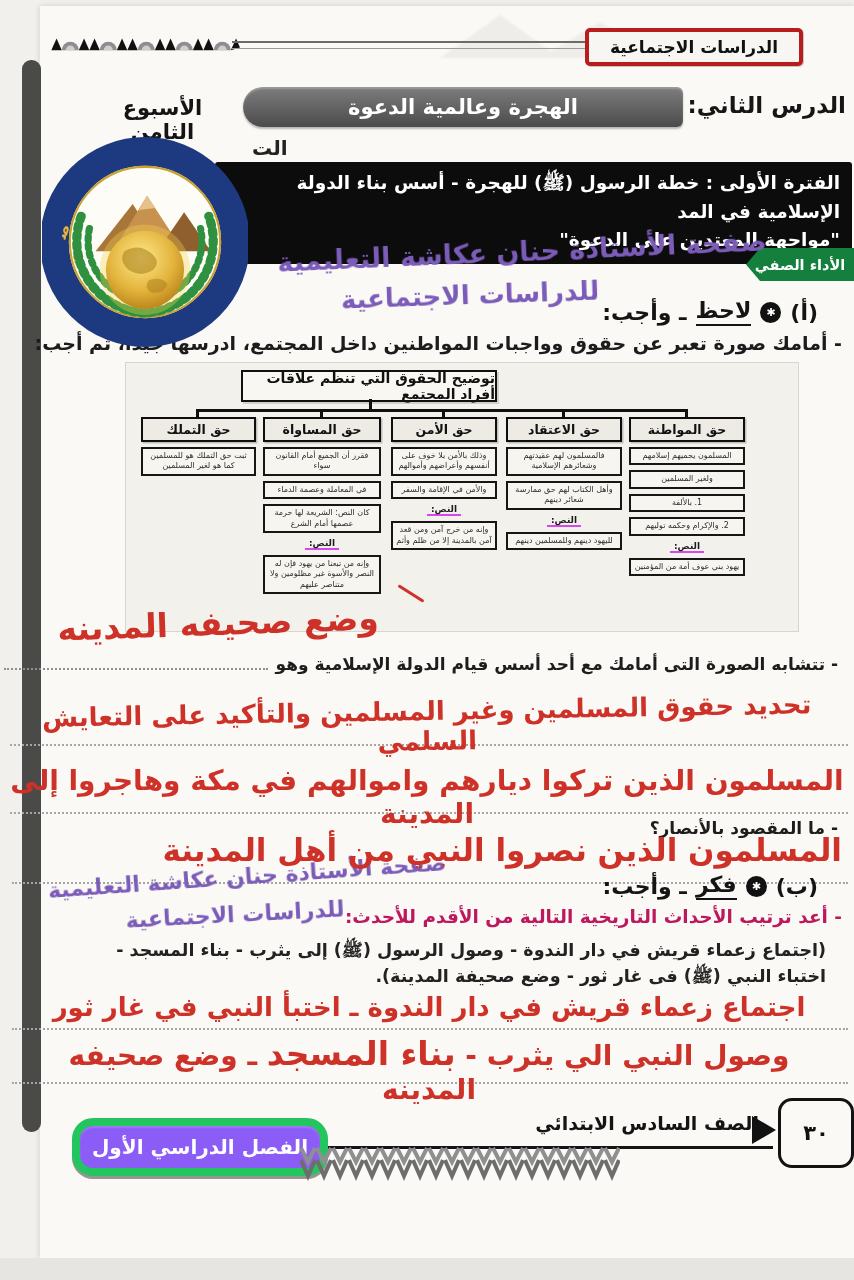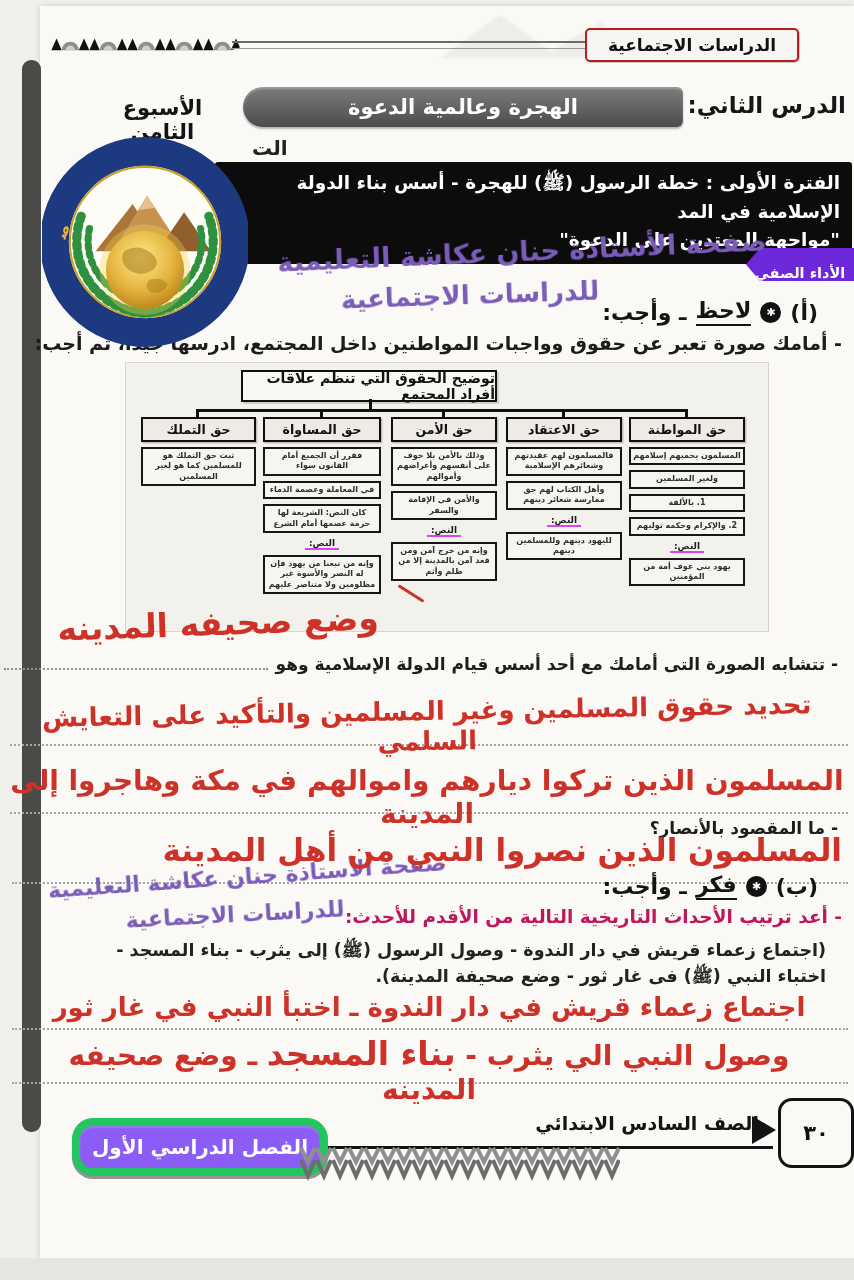--- a/index.html
+++ b/index.html
@@ -5,63 +5,63 @@
   html,body{margin:0;padding:0;background:#dcdcda;}
   .canvas{position:relative;width:854px;height:1280px;margin:0 auto;overflow:hidden;
     background:#f1f0ed;font-family:"DejaVu Sans","Liberation Sans",sans-serif;direction:rtl;}
   .paper{position:absolute;left:40px;top:6px;width:814px;height:1252px;background:#faf9f6;
     box-shadow:0 0 6px rgba(0,0,0,.15);}
   .gutter{position:absolute;left:22px;top:60px;width:19px;height:1072px;background:#4a4a48;
     border-radius:9px;filter:blur(.6px);}
   .bottomstrip{position:absolute;left:0;top:1258px;width:854px;height:22px;background:#e6e5e2;}
   .abs{position:absolute;}
   
-  .subject-box{left:585px;top:28px;width:210px;height:30px;border:2px solid #b91c1c;border-radius:5px;
+  .subject-box{left:585px;top:28px;width:210px;height:30px;border:4px solid #b91c1c;border-radius:5px;
     background:#f7f6f2;display:flex;align-items:center;justify-content:center;
     font-weight:bold;font-size:17px;color:#111;box-shadow:1px 1px 0 #0003;}
   .top-line{left:232px;top:41px;width:356px;height:5px;border-top:2px solid #6b6b6b;border-bottom:1px solid #9a9a9a;}
   .ghost-pyr{left:430px;top:10px;opacity:.12;filter:blur(1px);}
   .lesson-label{right:8px;top:92px;font-size:23px;font-weight:800;color:#161616;}
   .lesson-banner{left:243px;top:87px;width:440px;height:40px;border-radius:20px 6px 6px 20px;
     background:linear-gradient(#7d7d7d,#4b4b4b);display:flex;align-items:center;justify-content:center;
     color:#fff;font-weight:bold;font-size:21px;box-shadow:0 2px 2px #0004, inset 0 2px 2px #ffffff40;}
   .week-label{left:90px;top:96px;width:145px;font-size:21px;font-weight:800;color:#141414;text-align:center;}
   .cut-word{left:252px;top:136px;font-size:20px;font-weight:800;color:#222;}
   .period-banner{left:215px;top:162px;width:637px;min-height:76px;background:#0c0c0c;color:#fff;
     padding:7px 12px 9px;box-sizing:border-box;border-radius:3px;font-weight:bold;font-size:18.5px;
     line-height:1.55;text-align:right;}
-  .classwork-tag{left:746px;top:248px;width:108px;height:33px;background:#6d28d9;color:#fff;
+  .classwork-tag{left:746px;top:248px;width:108px;height:33px;background:#15803d;color:#fff;
     clip-path:polygon(13% 0,100% 0,100% 100%,13% 100%,0 50%);
-    display:flex;align-items:flex-end;justify-content:center;font-size:14.5px;font-weight:bold;}
+    display:flex;align-items:center;justify-content:center;font-size:14.5px;font-weight:bold;}
   
   .wm{color:#7b5cb8;font-weight:600;transform:rotate(-2.5deg);text-align:center;filter:blur(.2px);}
   .wm-a1{left:272px;top:236px;width:500px;font-size:27px;}
   .wm-a2{left:305px;top:280px;width:330px;font-size:26px;transform:rotate(-2deg);}
   .wm-b1{left:42px;top:864px;width:410px;font-size:22px;transform:rotate(-4deg);}
   .wm-b2{left:100px;top:902px;width:270px;font-size:22px;transform:rotate(-3deg);}
   
   .sec-row{display:flex;align-items:center;gap:9px;font-size:22px;font-weight:800;color:#141414;}
   .sec-a{right:36px;top:298px;}
   .sec-b{right:36px;top:872px;}
   .bullet{width:21px;height:21px;border-radius:50%;background:#111;color:#fff;display:flex;
     align-items:center;justify-content:center;font-size:11px;flex:0 0 auto;}
   .uline{border-bottom:2.5px solid #141414;padding-bottom:1px;}
   .intro{right:12px;top:332px;width:832px;font-size:19px;font-weight:700;color:#1c1c1c;text-align:right;}
   
-  .diagram{left:125px;top:362px;width:642px;height:268px;background:#f2f1ec;border:1px solid #d8d5cc;}
+  .diagram{left:125px;top:362px;width:642px;height:268px;background:#f2f1ec;border:1px solid #d8d5cc;padding-left:30px;}
   .dg-title{position:absolute;left:115px;top:7px;width:252px;height:28px;border:2.5px solid #101010;
     background:#f8f7f2;display:flex;align-items:center;justify-content:center;font-weight:800;
     font-size:14px;color:#111;box-shadow:2px 2px 0 #0002;}
   .dg-vline{position:absolute;left:243px;top:36px;width:2.5px;height:10px;background:#101010;}
   .dg-hline{position:absolute;left:70px;top:46px;width:492px;height:2.5px;background:#101010;}
   .dg-stub{position:absolute;top:46px;width:2.5px;height:9px;background:#101010;}
   .col{position:absolute;top:54px;display:flex;flex-direction:column;gap:5px;}
   .col-h{border:2.5px solid #0e0e0e;background:#edebe4;font-weight:800;font-size:12.5px;color:#111;
     text-align:center;padding:3px 1px;box-shadow:1.5px 1.5px 0 #0003;}
-  .cell{border:2px solid #161616;background:#f6f5f0;color:#2e2e2e;font-size:8px;font-weight:700;
+  .cell{border:2px solid #161616;background:#f6f5f0;color:#2e2e2e;font-size:8px;font-weight:400;
     text-align:center;padding:2px 2px;line-height:1.3;filter:blur(.35px);}
   .nass{align-self:center;font-size:9px;font-weight:800;color:#1a1a1a;border-bottom:2px solid #d946ef;
     padding:0 4px;filter:blur(.25px);}
   .c0{left:503px;width:116px;}  
   .c1{left:380px;width:116px;}  
   .c2{left:265px;width:106px;}  
   .c3{left:137px;width:118px;}  
   .c4{left:15px;width:115px;}   
   
   .red{color:#ce3127;font-weight:700;}

